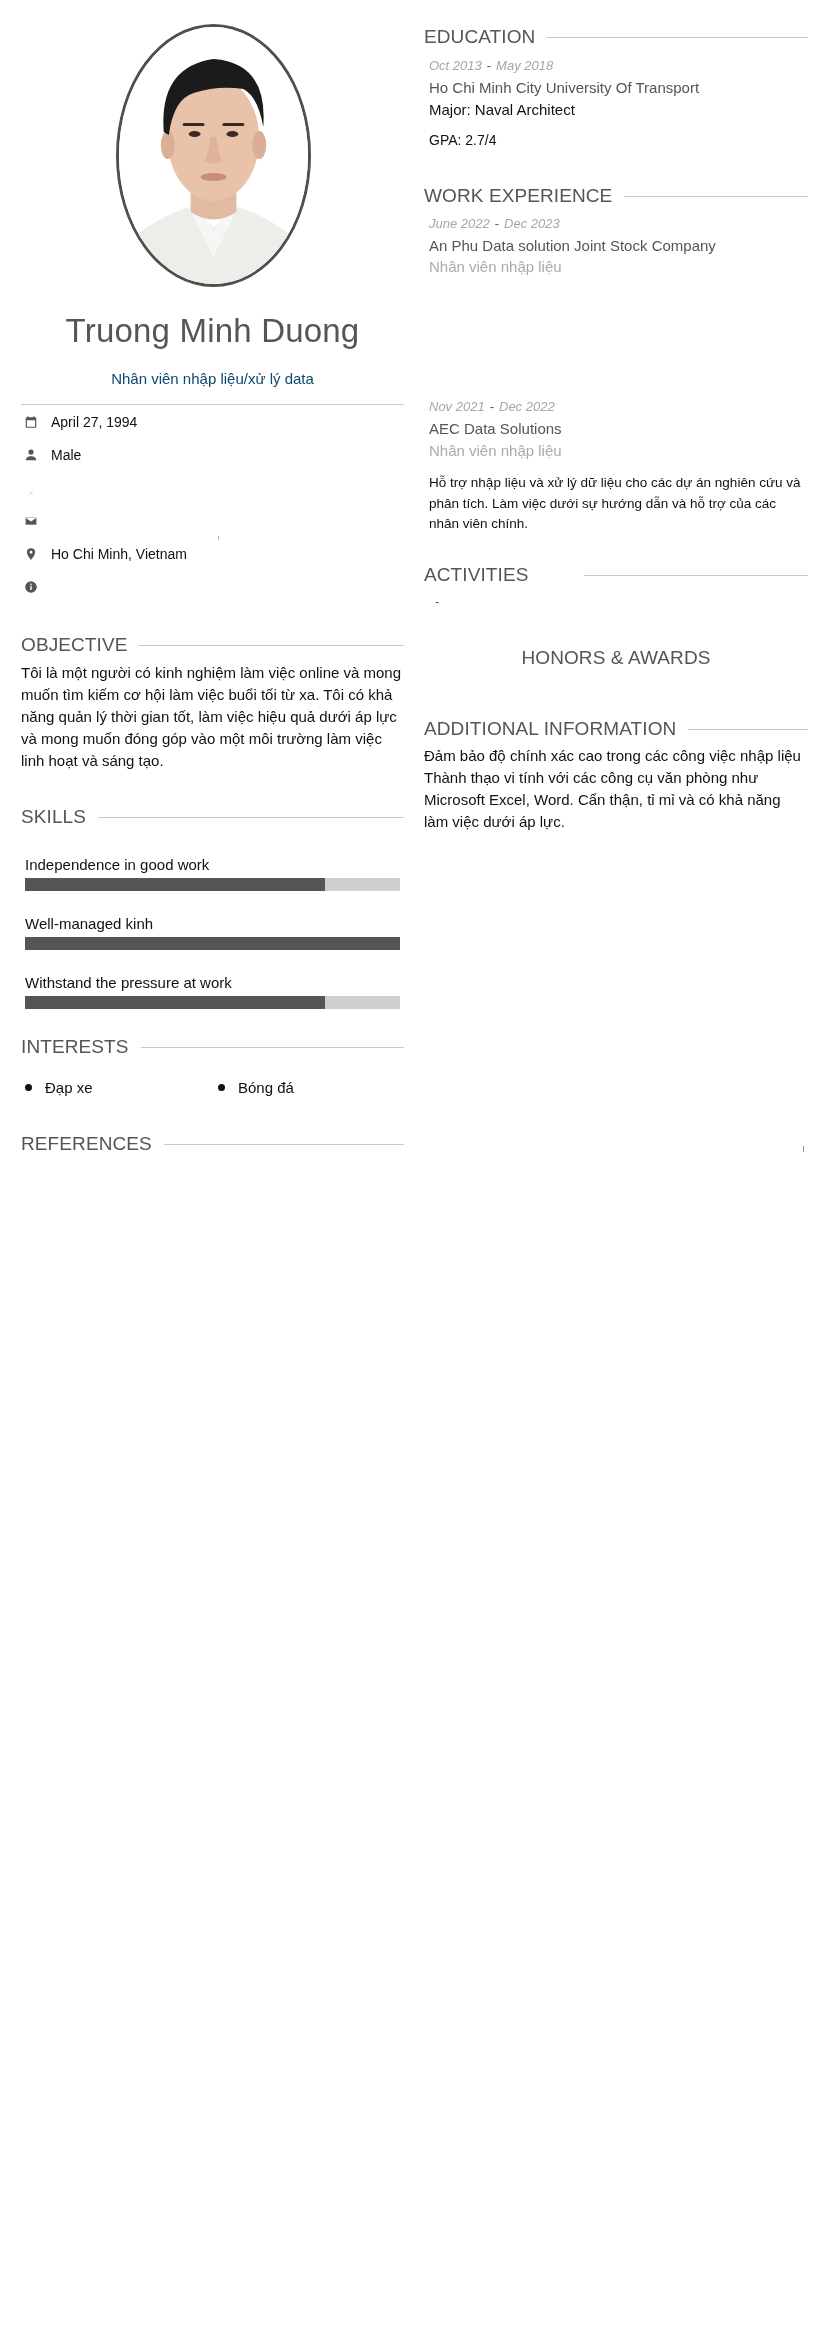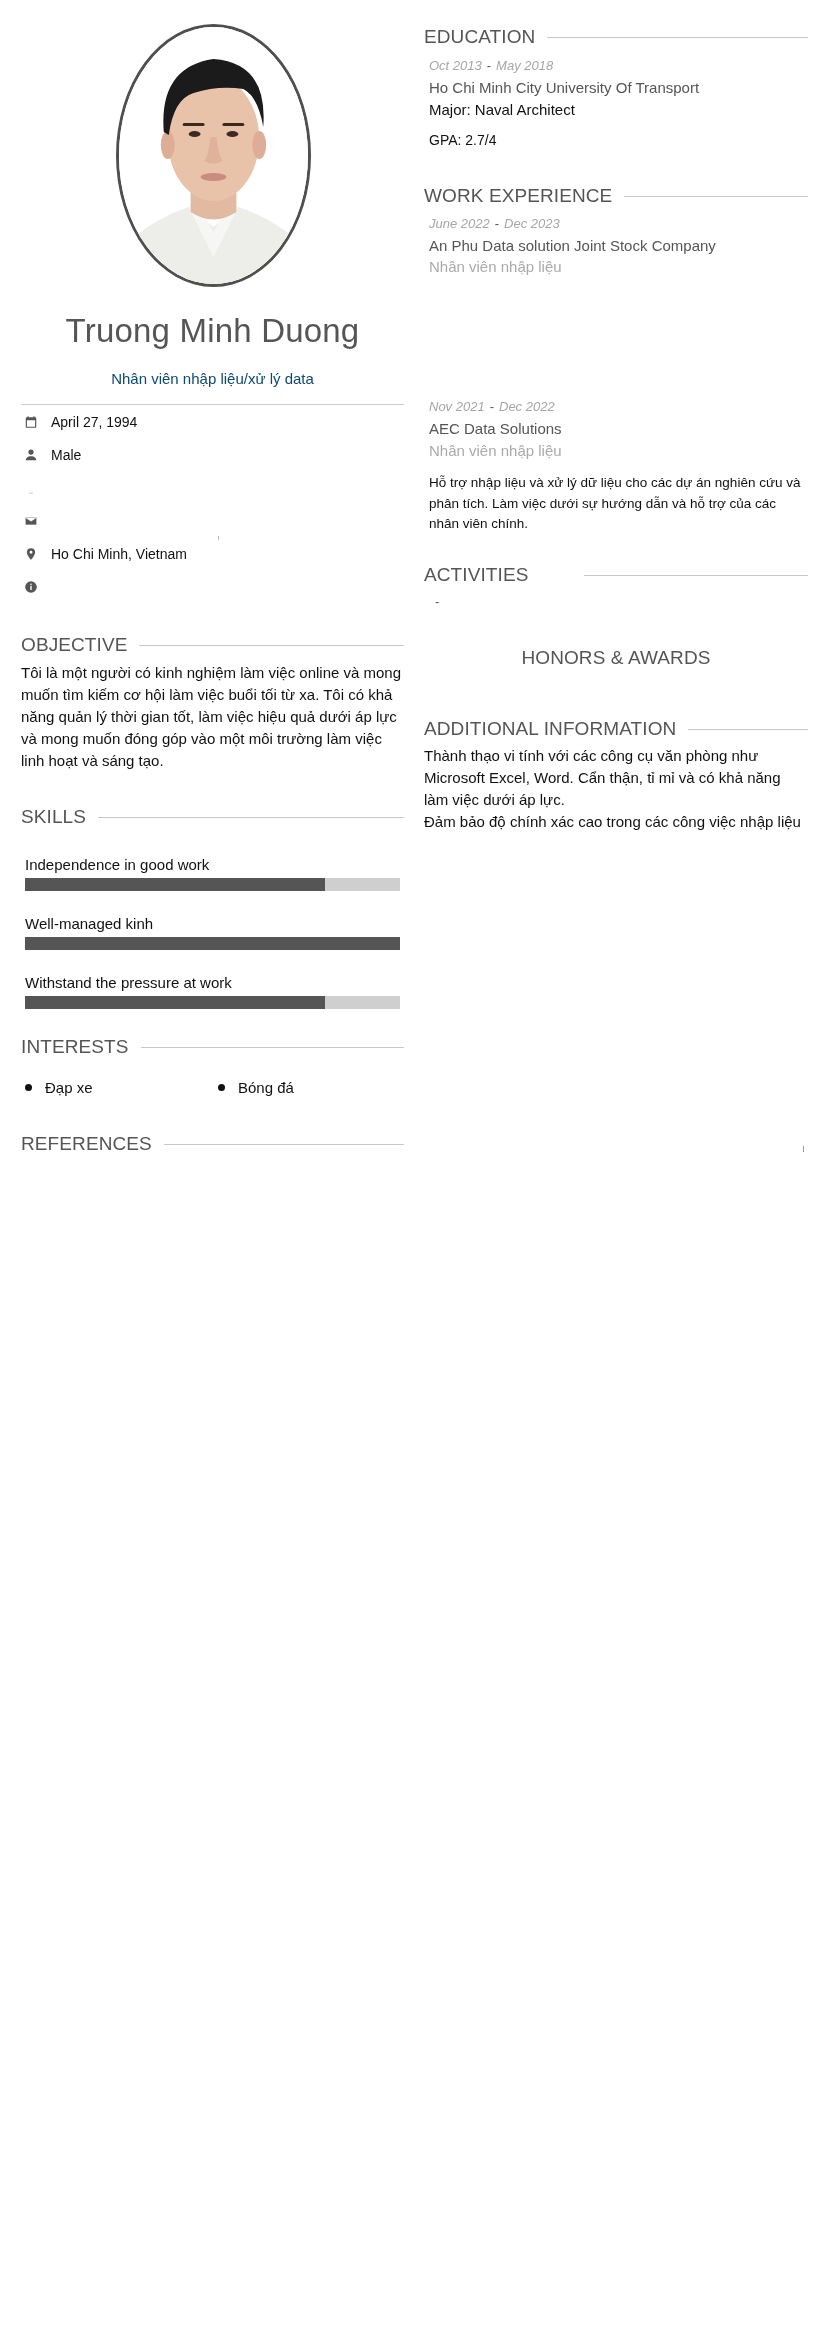--- a/index.html
+++ b/index.html
@@ -247,19 +247,19 @@
     <div class="section-head" style="left:0; top:647px; width:384px;flex-direction:column;">
       <span class="h">HONORS &amp; AWARDS</span>
       <span class="line"></span>
     </div>
 
     <div class="section-head" style="left:0; top:718px; width:384px;">
       <span class="h">ADDITIONAL INFORMATION</span>
       <span class="line"></span>
     </div>
     <div class="additional-text" style="top:745px;">
+      <div>Đảm bảo độ chính xác cao trong các công việc nhập liệu</div>
       <div>Thành thạo vi tính với các công cụ văn phòng như Microsoft Excel, Word. Cẩn thận, tỉ mỉ và có khả năng làm việc dưới áp lực.</div>
-      <div>Đảm bảo độ chính xác cao trong các công việc nhập liệu</div>
     </div>
 
     <div class="tick-mark" style="left:379px; top:1146px; height:6px; background:#999;"></div>
   </div>
 </div>
 
 </body></html>

